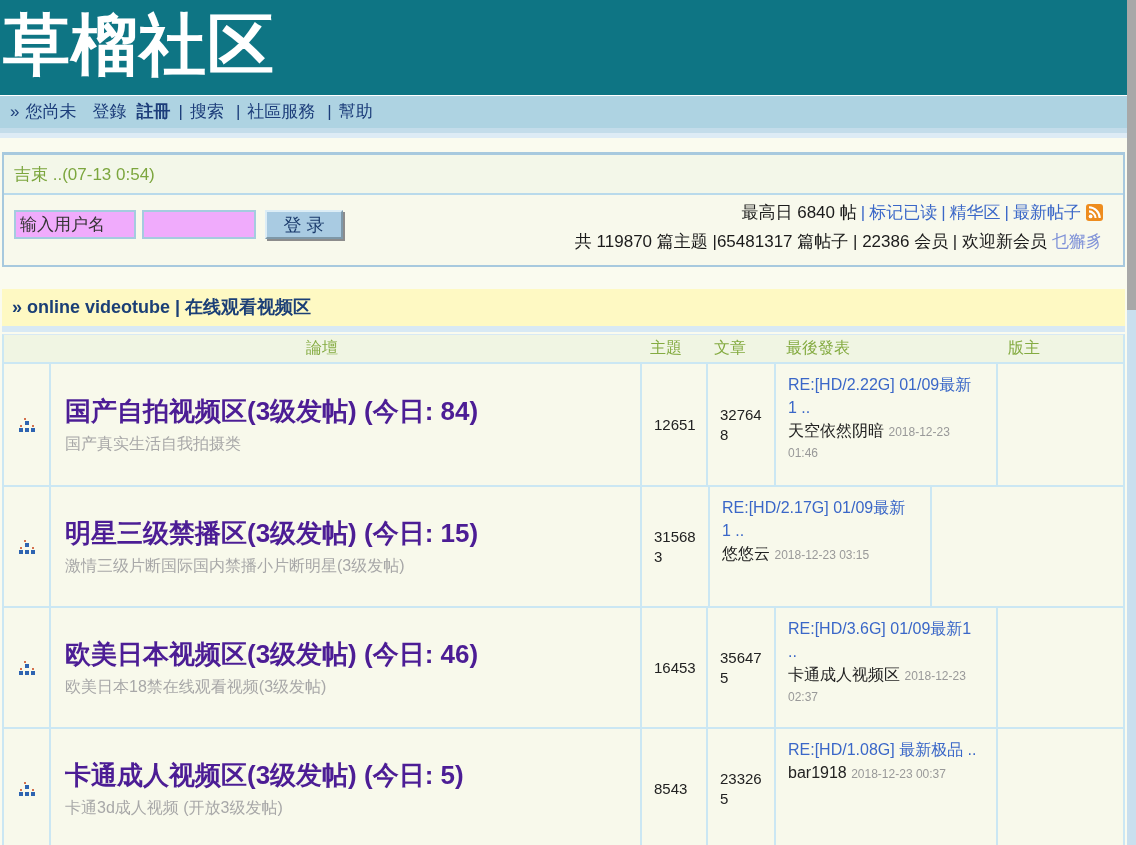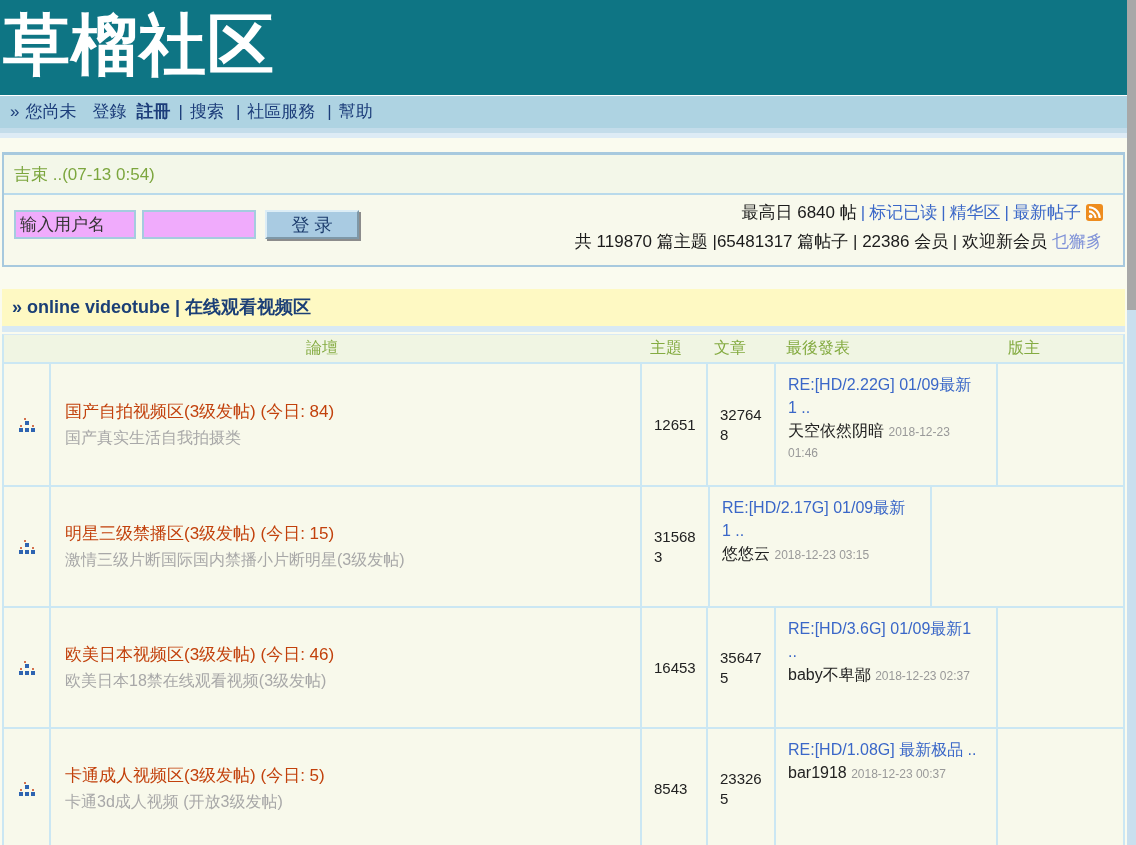--- a/index.html
+++ b/index.html
@@ -46,21 +46,21 @@
   .notice-row span { cursor:pointer; }
   .info-body { position:relative; height:70px; }
   .login-form { position:absolute; left:10px; top:15px; white-space:nowrap; }
   .login-input {
     width:122px; height:29px; border:2px solid #A5CBDF; background:#f0abfc;
     font-size:17px; color:#333; padding:2px 4px; vertical-align:middle;
     font-family:"Liberation Sans","DejaVu Sans",sans-serif;
   }
   .login-input.pw { width:114px; margin-left:2px; }
   .login-btn {
-    width:94px; height:29px; margin-left:4px; vertical-align:middle;
+    width:78px; height:29px; margin-left:4px; vertical-align:middle;
     background:#A9CBE2; color:#1A3A6B; font-size:18px; cursor:pointer;
     border-top:2px solid #DCEDF6; border-left:2px solid #DCEDF6;
     border-right:2px solid #7E98A8; border-bottom:2px solid #7E98A8;
     box-shadow:2px 2px 0 #8C8C8C;
     font-family:"Liberation Sans","DejaVu Sans",sans-serif;
   }
   .stats { position:absolute; right:20px; top:5px; text-align:right; font-size:17px; color:#1B1B1B; line-height:26px; }
   .stats a { text-decoration:none; cursor:pointer; }
   .stats .lnk { color:#3A67C8; }
   .blue-sep { color:#3A67C8; margin:0 4px; }
@@ -85,21 +85,21 @@
   .th-topics { width:66px; padding-left:10px; }
   .th-posts { width:68px; padding-left:8px; }
   .th-last { width:222px; padding-left:12px; }
   .th-mod { flex:1; padding-left:12px; }
 
   .frow { display:flex; height:121px; overflow:hidden; }
   .frow + .frow { border-top:2px solid #CBE7F3; }
   .cell { }
   .cell-icon { width:45px; display:flex; align-items:center; justify-content:center; }
   .cell-forum { width:591px; border-left:2px solid #CBE7F3; padding-left:14px; display:flex; flex-direction:column; justify-content:center; }
-  .forum-title { font-size:17px; font-weight:normal; color:#c2410c; text-decoration:none; cursor:pointer; margin-bottom:5px; }
+  .forum-title { font-size:26px; font-weight:bold; color:#4c1d95; text-decoration:none; cursor:pointer; margin-bottom:5px; }
   .forum-desc { font-size:16px; color:#A8A8A8; }
   .cell-num { border-left:2px solid #CBE7F3; padding:0 6px 0 12px; display:flex; flex-direction:column; justify-content:center; font-size:15px; color:#222; word-break:break-all; line-height:20px; }
   .cell-topics { width:66px; }
   .cell-posts { width:68px; }
   .cell-last { width:222px; border-left:2px solid #CBE7F3; padding:9px 16px 0 12px; }
   .last-link { display:block; font-size:16px; color:#3A67C8; text-decoration:none; cursor:pointer; line-height:23px; word-break:break-word; }
   .last-meta { margin-top:2px; line-height:20px; }
   .last-author { font-size:16px; color:#222; cursor:pointer; }
   .last-time { font-size:12px; color:#999; }
   .cell-mod { flex:1; border-left:2px solid #CBE7F3; }
@@ -219,21 +219,21 @@
         </div>
       <div class="cell cell-forum">
         <a class="forum-title">欧美日本视频区(3级发帖) (今日: 46)</a>
         <div class="forum-desc">欧美日本18禁在线观看视频(3级发帖)</div>
       </div>
       <div class="cell cell-num cell-topics">16453</div>
       <div class="cell cell-num cell-posts">356475</div>
       <div class="cell cell-last">
         <a class="last-link">RE:[HD/3.6G] 01/09最新1 ..</a>
         <div class="last-meta">
-          <span class="last-author">baby不卑鄙</span>
+          <span class="last-author">卡通成人视频区</span>
           <span class="last-time">2018-12-23 02:37</span>
         </div>
       </div>
       <div class="cell cell-mod"></div>
     </div>
 
     <div class="frow">
       <div class="cell cell-icon">
           <span class="dots-icon"></span>
         </div>

